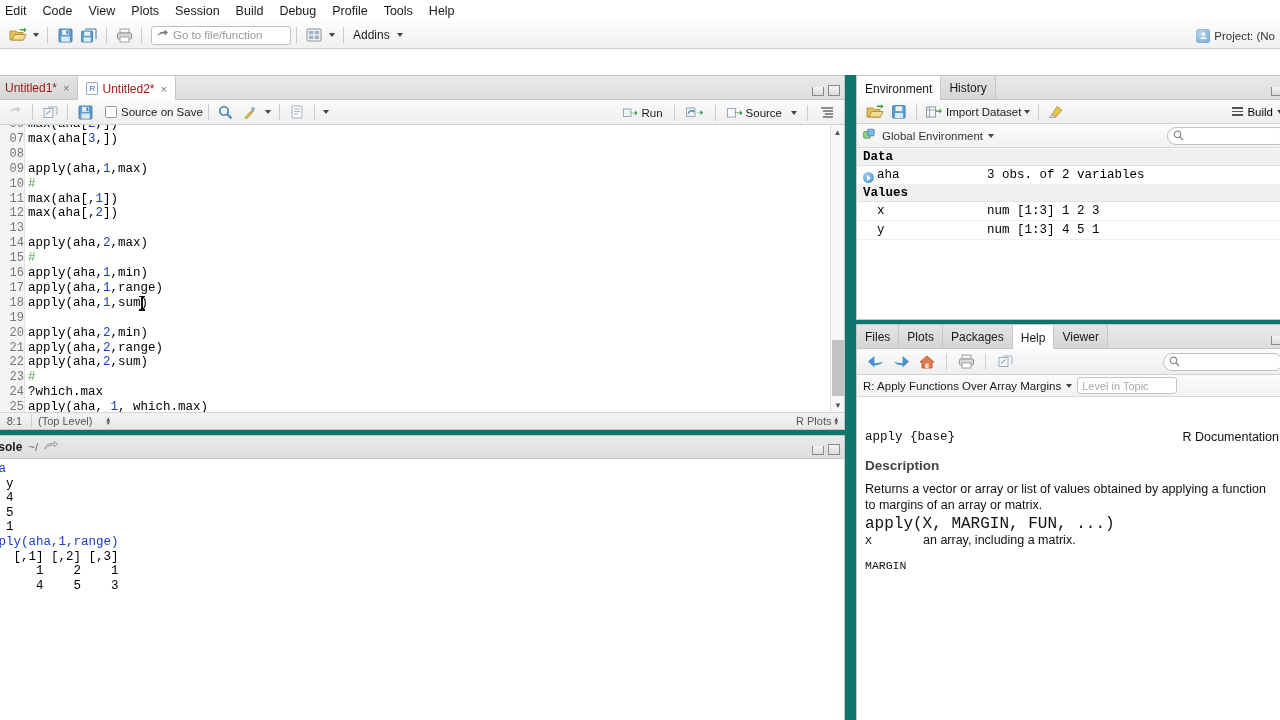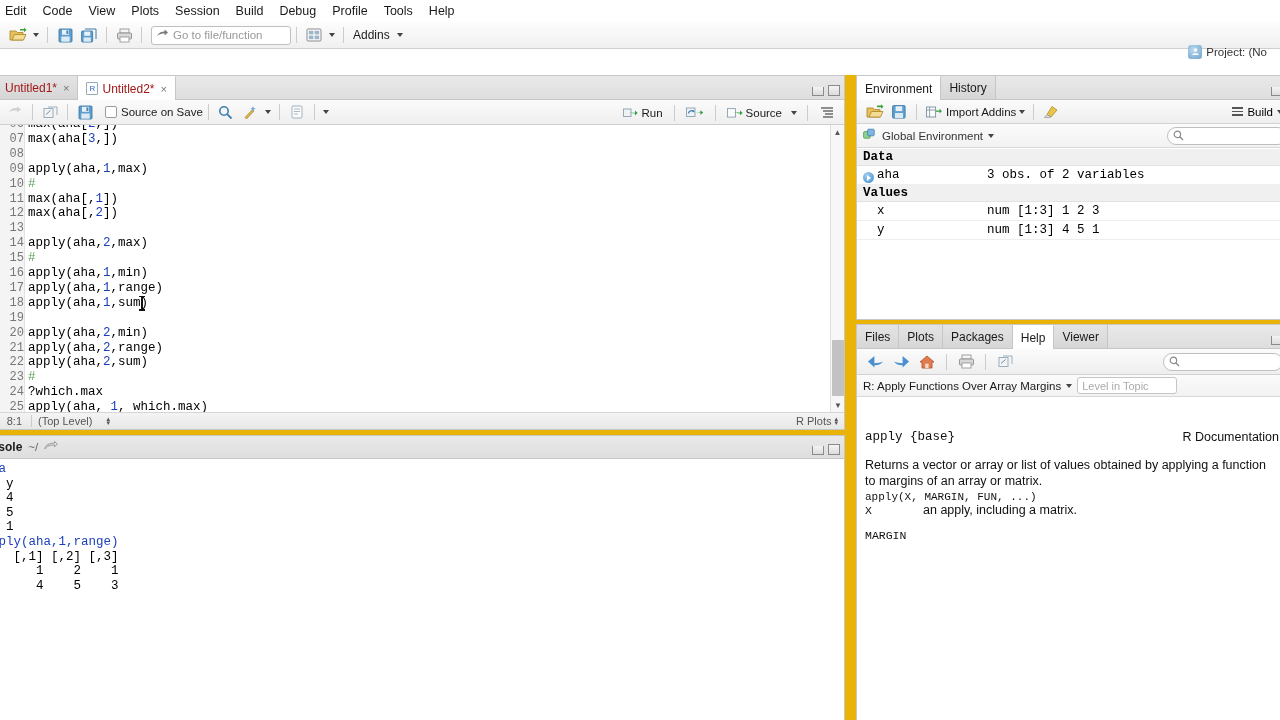--- a/index.html
+++ b/index.html
@@ -62,33 +62,33 @@
   .caret { width: 0; height: 0; border-left: 3.5px solid transparent; border-right: 3.5px solid transparent; border-top: 4px solid #444; }
   .gotofile {
     width: 140px; height: 19px;
     border: 1px solid #bfbfbf; border-radius: 3px; background: #fff;
     display: flex; align-items: center; padding: 0 4px;
     margin-left: 4px;
   }
   .gotofile .gf-text { color: #999; font-size: 11.5px; margin-left: 4px; }
   .addins { font-size: 12px; color: #1a1a1a; padding: 0 4px; }
   .project-area {
-    position: absolute; right: 0px; top: 16px; height: 27px;
+    position: absolute; right: 0px; top: 0; height: 27px;
     display: flex; align-items: center; font-size: 11.5px; color: #333;
-    padding-right: 13px;
+    padding-right: 5px;
   }
   .project-icon {
     width: 14px; height: 14px; margin-right: 4px;
     background: radial-gradient(circle at 40% 35%, #bcd9ee, #6ba3cc);
     border-radius: 3px;
     display:flex;align-items:center;justify-content:center;
   }
 
   
-  .workspace { position: absolute; left: 0; top: 75px; right: 0; bottom: 0; background: #eab308; }
+  .workspace { position: absolute; left: 0; top: 75px; right: 0; bottom: 0; background: #0f766e; }
 
   .pane { position: absolute; background: #fff; border: 1px solid #c6c6c6; }
 
   #pane-source  { left: -4px; top: 0px;   width: 849px; height: 355px; }
   #pane-console { left: -4px; top: 360px; width: 849px; height: 360px; }
   #pane-env     { left: 856px; top: 0px;   width: 432px; height: 245px; }
   #pane-help    { left: 856px; top: 249px; width: 432px; height: 471px; }
 
   
   .tabstrip {
@@ -265,21 +265,21 @@
   }
   .helpbody {
     position: absolute; left: 0; top: 97px; right: 0; bottom: 0;
     background: #fff; overflow: hidden; padding: 8px 8px 0 8px;
   }
   .help-topline { display: flex; justify-content: space-between; font-size: 12.5px; color: #111; margin-bottom: 14px; }
   .help-topline .mono { font-family: "Liberation Mono", monospace; }
   .help-h1 { font-size: 23px; font-weight: normal; color: #111; margin-bottom: 18px; letter-spacing: -0.2px;}
   .help-h2 { font-size: 13.5px; font-weight: bold; color: #444; margin: 14px 0 9px 0; }
   .help-p { font-size: 12.5px; color: #111; line-height: 15.5px; margin-bottom: 2px; }
-  .help-code { font-family: "Liberation Mono", "DejaVu Sans Mono", monospace; font-size: 11px; color: #111; }
+  .help-code { font-family: "Liberation Mono", "DejaVu Sans Mono", monospace; font-size: 16px; color: #111; }
   .arg-row { display: flex; margin-bottom: 9px; }
   .arg-name { width: 58px; flex: 0 0 58px; font-family: "Liberation Mono", monospace; font-size: 11.5px; color: #111; padding-top: 1px;}
   .arg-desc { font-size: 12.5px; color: #111; line-height: 15.5px; }
 </style>
 </head>
 <body>
 
 <div id="app">
 
 
@@ -593,21 +593,21 @@
         </div>
         <div class="tb-sep"></div>
         <div class="tb-btn">
           <svg width="16" height="14" viewBox="0 0 16 14">
             <rect x="0.6" y="2" width="9" height="10" fill="#fbfbfb" stroke="#7a8f9e" stroke-width="0.9"></rect>
             <line x1="0.6" y1="5" x2="9.6" y2="5" stroke="#7a8f9e" stroke-width="0.8"></line>
             <line x1="3.6" y1="2" x2="3.6" y2="12" stroke="#7a8f9e" stroke-width="0.8"></line>
             <path d="M10 5.6 L13.6 5.6 L13.6 3.6 L15.8 6.2 L13.6 8.6 L13.6 6.8 L10 6.8 Z" fill="#2e9e3e"></path>
           </svg>
         </div>
-        <div class="lbl">Import Addins</div>
+        <div class="lbl">Import Dataset</div>
         <div class="tb-caret">
             <span class="caret"></span>
           </div>
         <div class="tb-sep"></div>
         <div class="tb-btn">
           <svg width="16" height="14" viewBox="0 0 16 14">
             <path d="M9 1.5 L14 5 L8 12 L4 9.6 Z" fill="#e8c44a" stroke="#b08c2c" stroke-width="0.8"></path>
             <path d="M4 9.6 L1.4 12.6 L5.6 12.6 L8 12 Z" fill="#d9d9d9" stroke="#9a9a9a" stroke-width="0.8"></path>
           </svg>
         </div>
@@ -725,26 +725,27 @@
         <span>R: Apply Functions Over Array Margins</span>
         <span class="caret"></span>
         <span class="findtopic">Level in Topic</span>
       </div>
 
       <div class="helpbody">
         <div class="help-topline">
           <span class="mono">apply {base}</span>
           <span>R Documentation</span>
         </div>
+        <div class="help-h2">Description</div>
         <div class="help-p">Returns a vector or array or list of values obtained by applying a function to margins of an array or matrix.</div>
         <div class="help-code">apply(X, MARGIN, FUN, ...)</div>
         <div id="arglist">
             <div class="arg-row">
               <div class="arg-name">X</div>
-              <div class="arg-desc">an apply, including a matrix.</div>
+              <div class="arg-desc">an array, including a matrix.</div>
             </div>
             <div class="arg-row">
               <div class="arg-name">MARGIN</div>
             </div>
           </div>
       </div>
     </div>
 
   </div>
 </div>

